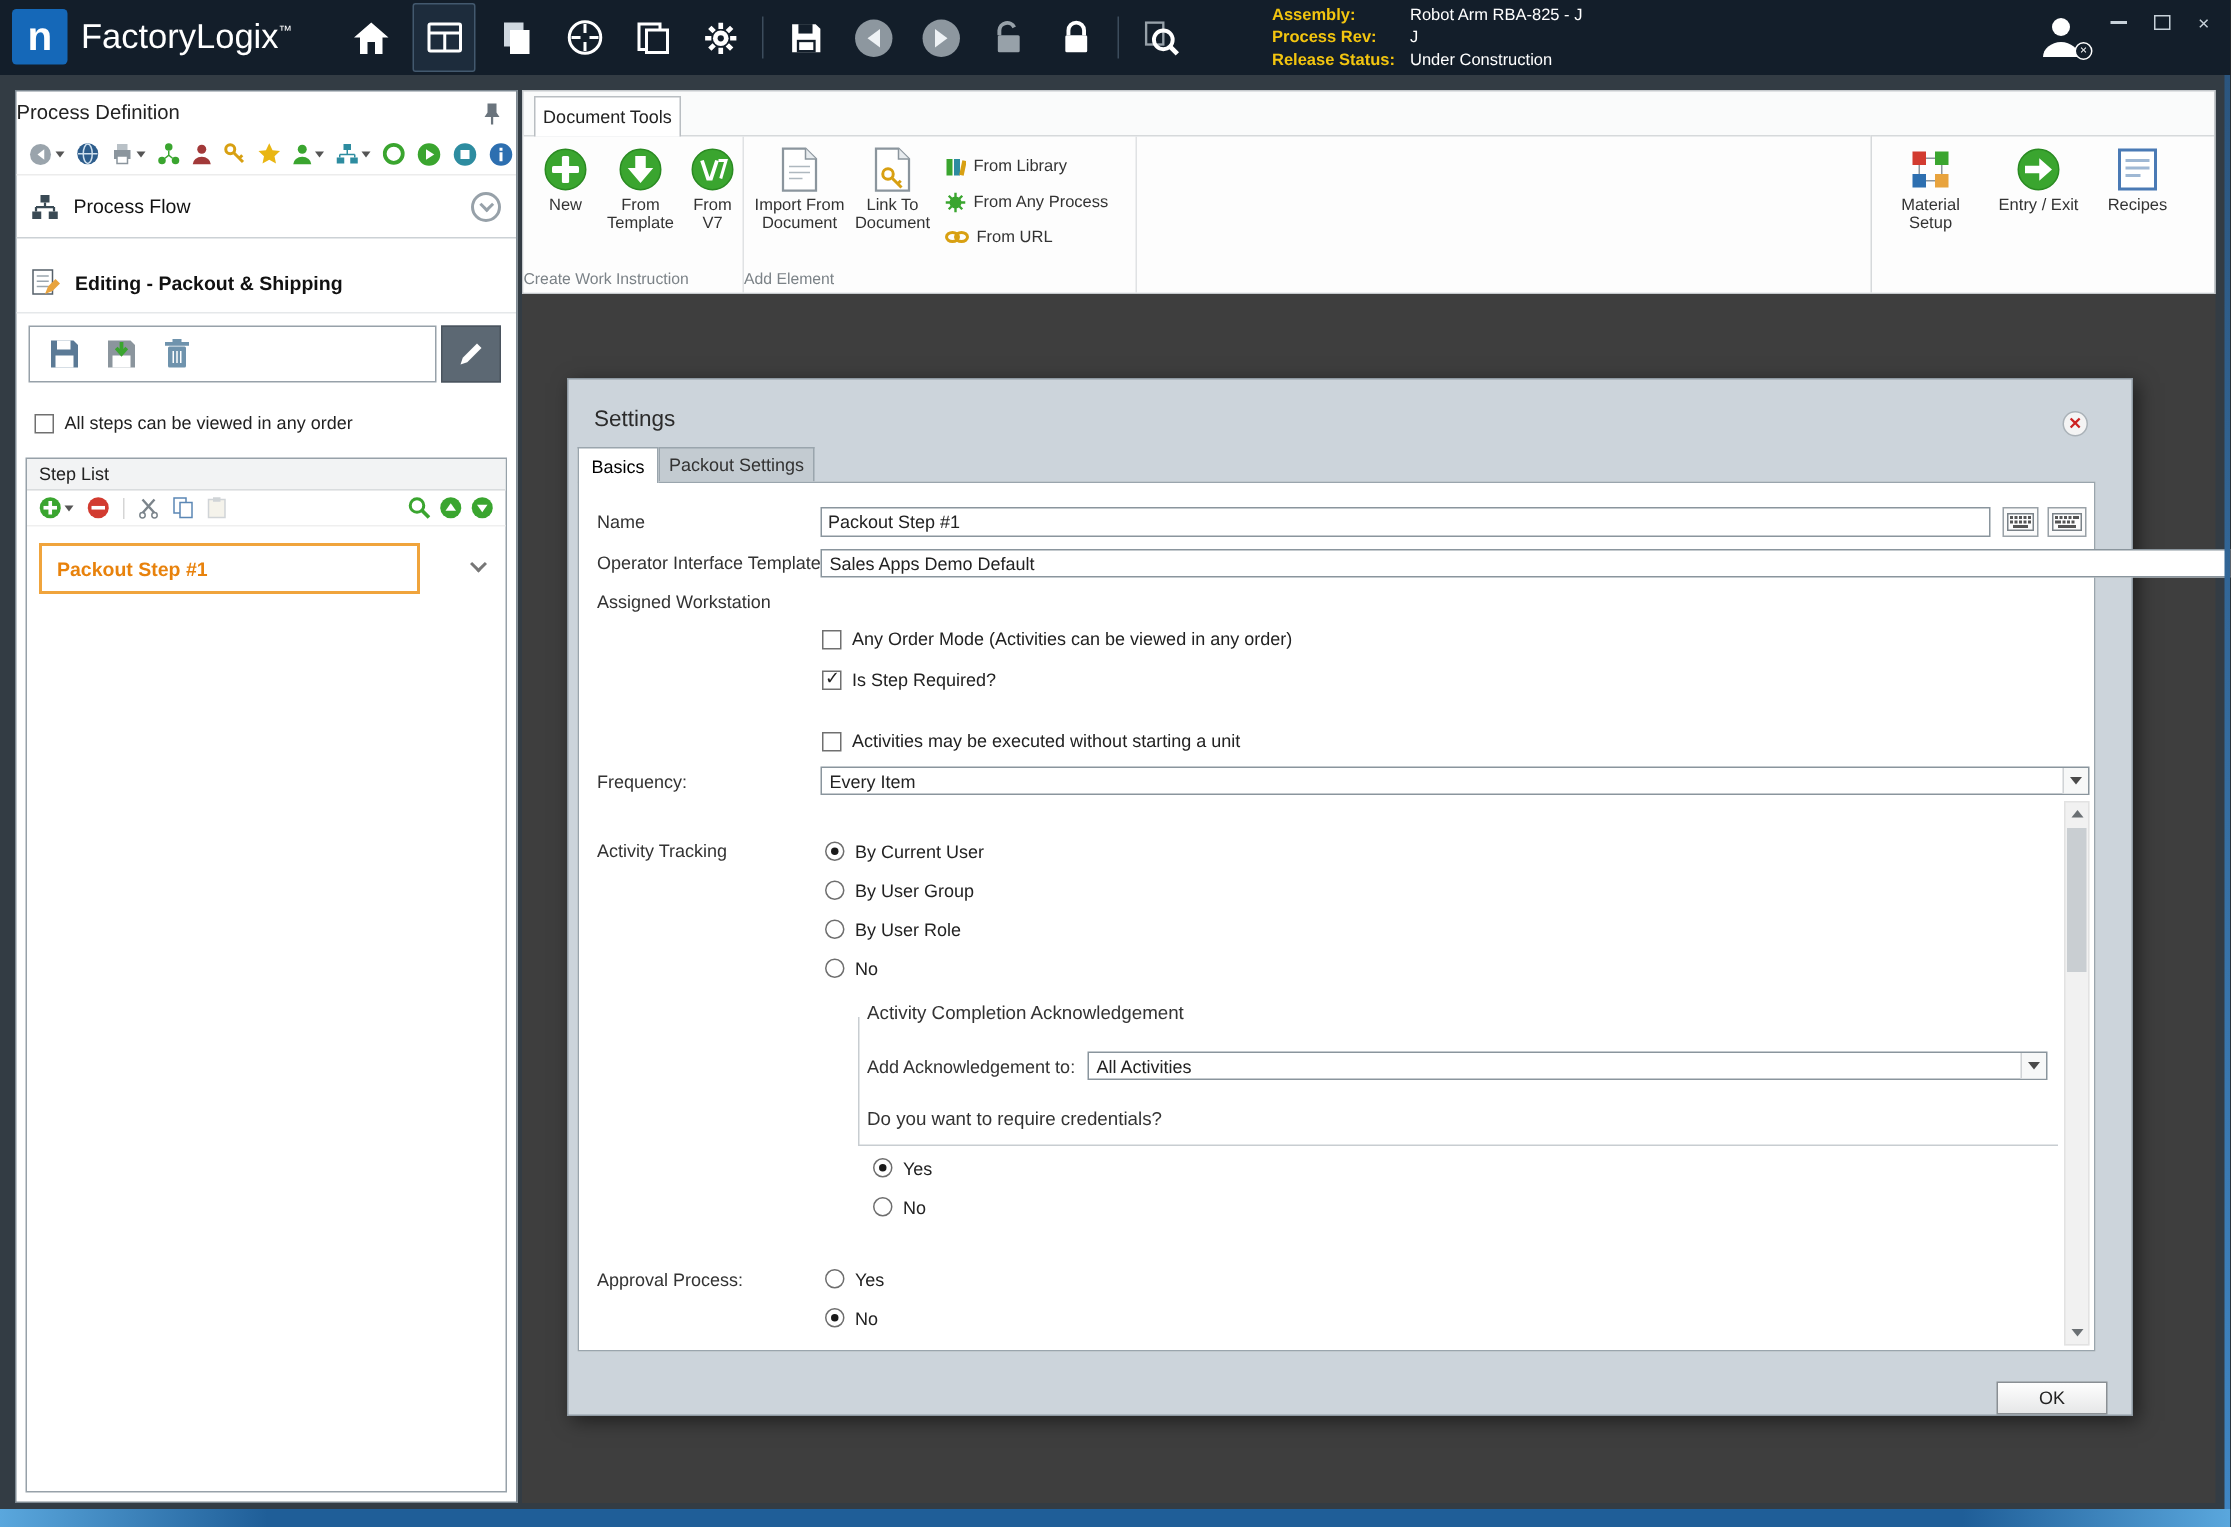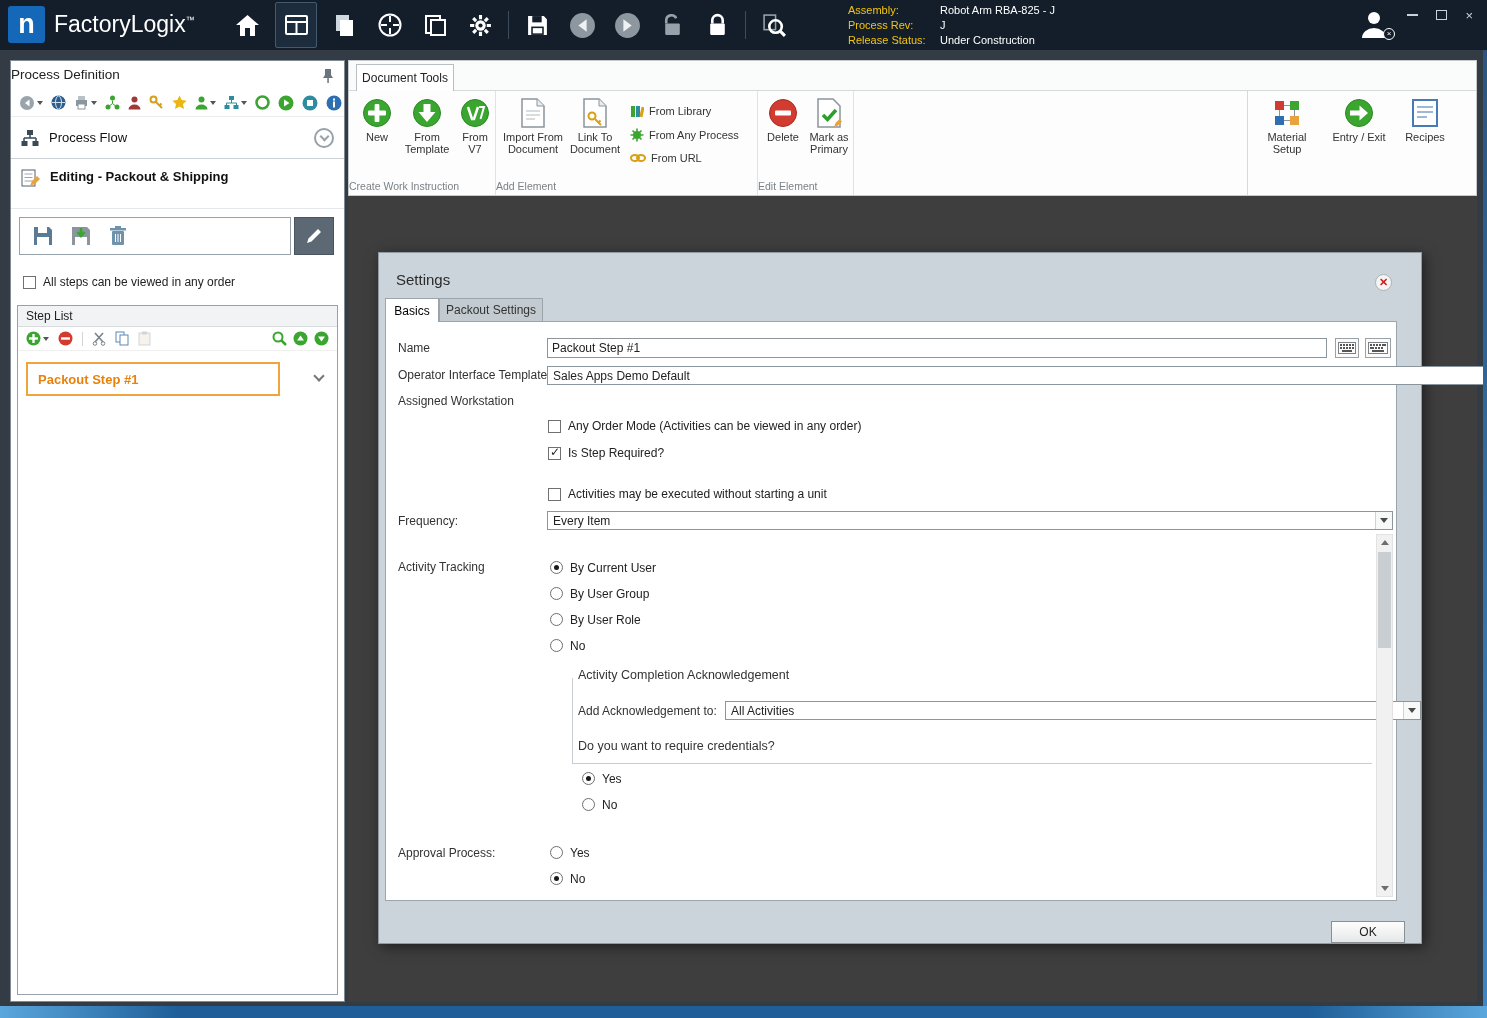--- a/index.html
+++ b/index.html
@@ -11,40 +11,40 @@
   .titlebar{position:absolute;top:0;left:0;width:100%;height:50px;background:#131e2a}
   .logo{position:absolute;left:8px;top:6px;width:37px;height:37px;background:#1568b8;border-radius:3px;color:#fff;font-size:27px;font-weight:bold;display:flex;align-items:center;justify-content:center}
   .brand{position:absolute;left:54px;top:11px;color:#fff;font-size:23px}
   .brand sup{font-size:9px;vertical-align:super}
   .tb-icons{position:absolute;left:230px;top:0;height:50px;display:flex;align-items:center;gap:11px}
   .tbi{width:34px;height:42px;display:flex;align-items:center;justify-content:center;cursor:pointer}
   .tbi.active{background:#1d2c3c;border:1px solid #43596e;border-radius:2px;height:46px;width:42px}
   .tb-sep{width:1px;height:28px;background:#3c4c5c}
   .build-info{position:absolute;left:848px;top:3px;font-size:11px;line-height:15px}
   .bi-row{display:flex}
-  .bi-label{color:#f3c50f;font-weight:normal;width:92px}
+  .bi-label{color:#f3c50f;font-weight:bold;width:92px}
   .bi-value{color:#fff}
   .user-btn{position:absolute;left:1358px;top:8px;width:34px;height:34px}
   .user-badge{position:absolute;right:-3px;bottom:2px;width:12px;height:12px;border-radius:50%;background:#131e2a;border:1.5px solid #fff;color:#fff;font-size:8px;line-height:9px;text-align:center}
   .win-controls{position:absolute;right:14px;top:6px;display:flex;gap:18px;align-items:center;height:18px;color:#c8d2da;font-size:13px}
   .min-glyph{width:11px;height:2px;background:#c8d2da}
   .max-glyph{width:11px;height:10px;border:1.5px solid #c8d2da}
 
   
   .left-panel{position:absolute;left:10px;top:60px;width:335px;height:942px;background:#fff;border:1px solid #7f8a93}
   .pd-header{position:absolute;left:0;top:0;right:0;height:28px;font-size:13.5px;color:#222;line-height:28px;padding-left:0}
   .pin{position:absolute;right:10px;top:7px}
   .pd-toolbar{position:absolute;left:0;top:28px;right:0;height:28px;display:flex;align-items:center;gap:8px;padding:0 8px;border-bottom:1px solid #ececec}
   .mini{display:flex;align-items:center;cursor:pointer}
   .caret{width:0;height:0;border-left:3px solid transparent;border-right:3px solid transparent;border-top:4px solid #555;margin-left:2px}
   .pf-row{position:absolute;left:0;top:56px;right:0;height:42px;border-bottom:1px solid #ccd1d5;display:flex;align-items:center;padding:0 10px;gap:10px}
   .pf-label{font-weight:normal;font-size:13px;color:#111}
   .circle-chev{margin-left:auto;width:20px;height:20px;border:2px solid #97a1a9;border-radius:50%;display:flex;align-items:center;justify-content:center;cursor:pointer}
   .chev-down{width:7px;height:7px;border-right:2px solid #97a1a9;border-bottom:2px solid #97a1a9;transform:rotate(45deg);margin-top:-3px}
-  .edit-row{position:absolute;left:0;top:108px;right:0;height:40px;display:flex;padding:0 10px;gap:10px;border-bottom:1px solid #e5e8ea}
+  .edit-row{position:absolute;left:0;top:108px;right:0;height:40px;display:flex;align-items:center;padding:0 10px;gap:10px;border-bottom:1px solid #e5e8ea}
   .edit-label{font-weight:bold;font-size:13px;color:#111}
   .file-toolbar-box{position:absolute;left:8px;top:156px;width:272px;height:38px;border:1px solid #97a1a9;display:flex;align-items:center;gap:16px;padding:0 12px}
   .edit-toggle{position:absolute;right:10px;top:156px;width:40px;height:38px;background:#5c6873;border:1px solid #4a545e;display:flex;align-items:center;justify-content:center;cursor:pointer}
   .any-order{position:absolute;left:12px;top:214px;display:flex;align-items:center;gap:7px;font-size:12px;color:#222}
   .cb{width:13px;height:13px;background:#fff;border:1px solid #707070;position:relative;flex:none}
   .cb.checked::after{content:"✓";position:absolute;left:1px;top:-3px;font-size:12px;font-weight:bold;color:#222;font-family:"DejaVu Sans",sans-serif}
   .step-panel{position:absolute;left:6px;top:244px;right:6px;bottom:6px;border:1px solid #97a1a9}
   .step-header{height:21px;background:#f2f3f4;border-bottom:1px solid #d9dcde;font-size:12px;color:#222;line-height:21px;padding-left:8px}
   .step-toolbar{height:24px;display:flex;align-items:center;gap:9px;padding:0 8px;border-bottom:1px solid #efefef}
   .sep-v{width:1px;height:14px;background:#d5d5d5}
@@ -511,38 +511,20 @@
               <svg width="16" height="12">
                 <ellipse cx="5" cy="6" rx="4" ry="3" fill="none" stroke="#d8a012" stroke-width="2"></ellipse>
                 <ellipse cx="11" cy="6" rx="4" ry="3" fill="none" stroke="#d8a012" stroke-width="2"></ellipse>
               </svg>
             </span>
           <span>From URL</span>
         </div>
         <div class="rgroup-title">Add Element</div>
       </div>
 
-      <div class="rgroup" style="left:409px;width:96px">
-        <div class="rb" style="left:4px;width:42px">
-          <svg width="30" height="30">
-              <circle cx="15" cy="15" r="13.5" fill="#d23b30" stroke="#a82c23"></circle>
-              <rect x="7" y="12.6" width="16" height="4.8" rx="1" fill="#fff"></rect>
-            </svg>
-          <span>Delete</span>
-        </div>
-        <div class="rb" style="left:48px;width:46px">
-          <svg width="26" height="30">
-              <path d="M2 1 H17 L24 8 V29 H2 Z" fill="#fff" stroke="#8b959d" stroke-width="1.5"></path>
-              <path d="M7 17 l4.5 4.5 L20 12" stroke="#2f9e2f" stroke-width="3.5" fill="none"></path>
-              <path d="M18 29 l1.5 -4 4 -4 2.5 2.5 -4 4 z" fill="#e8a33d"></path>
-            </svg>
-          <span>Mark as Primary</span>
-        </div>
-        <div class="rgroup-title">Edit Element</div>
-      </div>
     </div>
 
     <div class="ribbon-right">
       <div class="rb" style="left:10px;width:58px">
         <svg width="30" height="30">
             <rect x="3" y="3" width="9" height="9" fill="#d23b30"></rect>
             <rect x="18" y="3" width="9" height="9" fill="#3aa52f"></rect>
             <rect x="3" y="18" width="9" height="9" fill="#2d6fb0"></rect>
             <rect x="18" y="18" width="9" height="9" fill="#e8a33d"></rect>
             <path d="M12 7.5 h6 M7.5 12 v6 M22.5 12 v6 M12 22.5 h6" stroke="#8b959d"></path>
@@ -659,21 +641,21 @@
           <span>By User Role</span>
         </div>
         <div class="radio-row" style="left:164px;top:317px">
           <span class="radio"></span>
           <span>No</span>
         </div>
 
         <div class="frm-label" style="left:192px;top:346px;font-size:12.5px">Activity Completion Acknowledgement</div>
         <div class="ack-box"></div>
         <div class="frm-label" style="left:192px;top:382px">Add Acknowledgement to:</div>
-        <div class="combo" style="left:339px;top:379px;width:696px">
+        <div class="combo" style="left:339px;top:379px;width:640px">
           <span>All Activities</span>
           <span class="combo-arrow">
               <span class="tri"></span>
             </span>
         </div>
         <div class="frm-label" style="left:192px;top:417px;font-size:12.5px">Do you want to require credentials?</div>
         <div class="radio-row" style="left:196px;top:450px">
           <span class="radio sel"></span>
           <span>Yes</span>
         </div>

